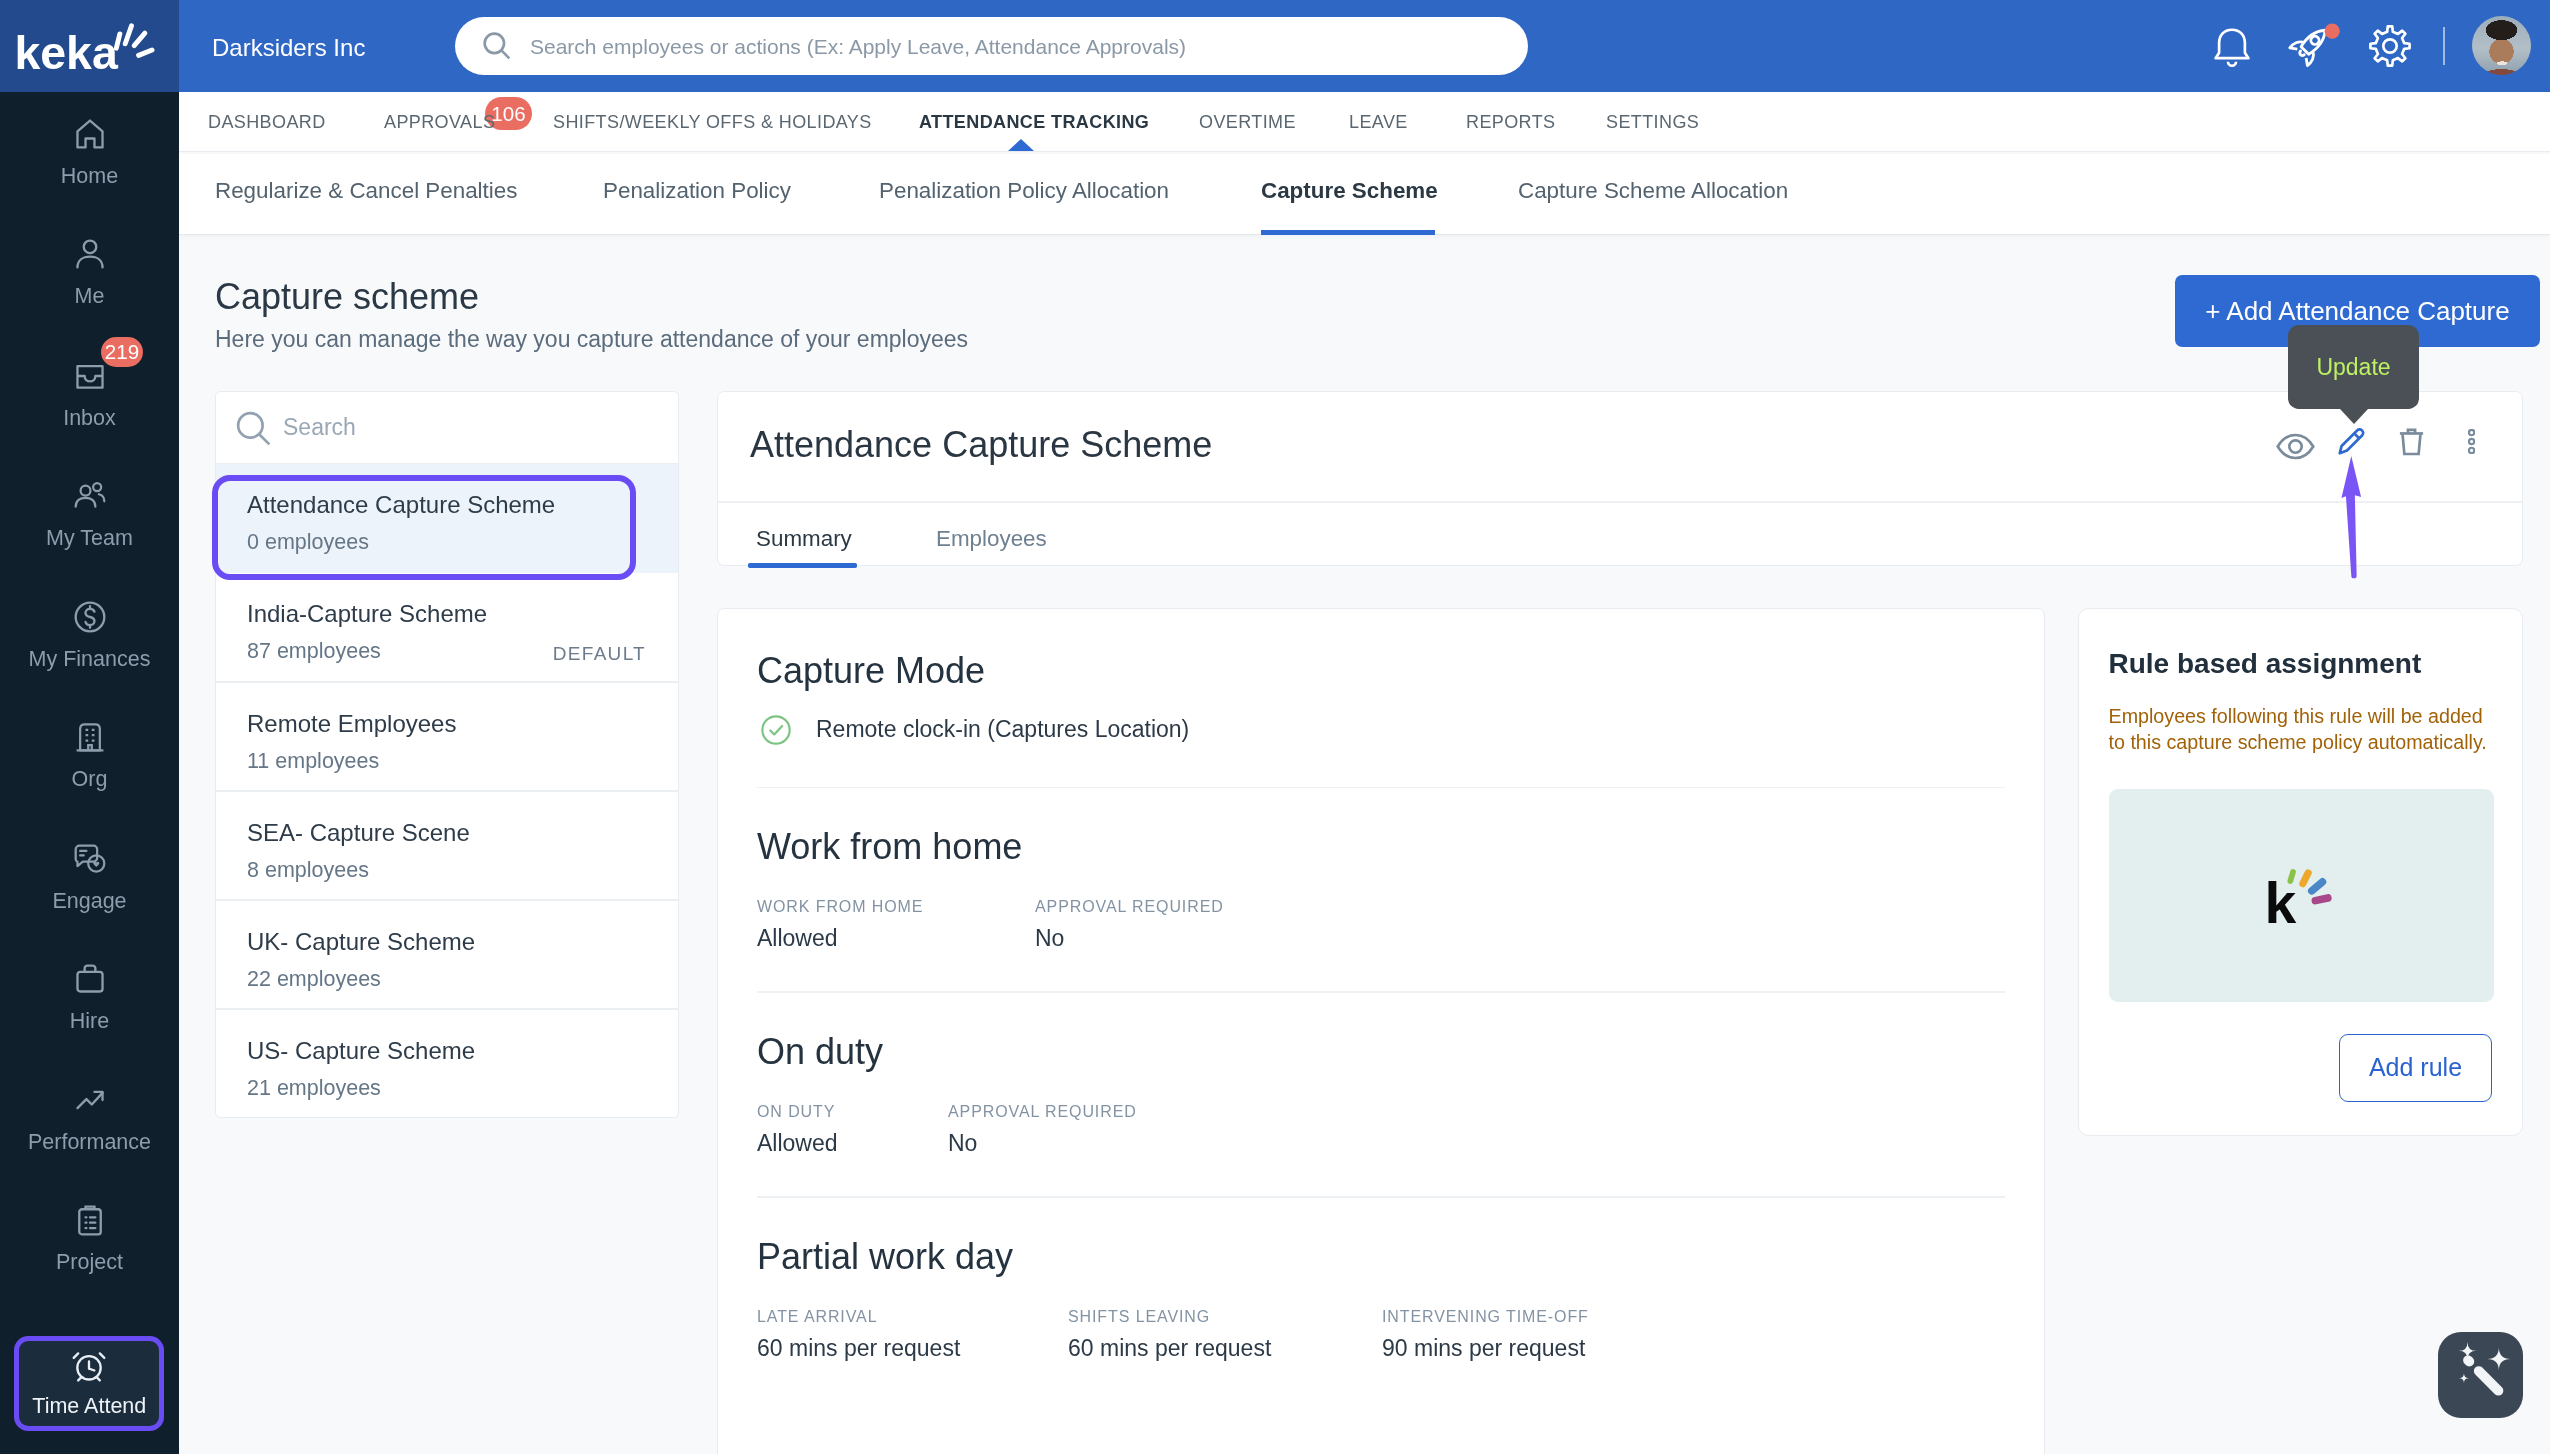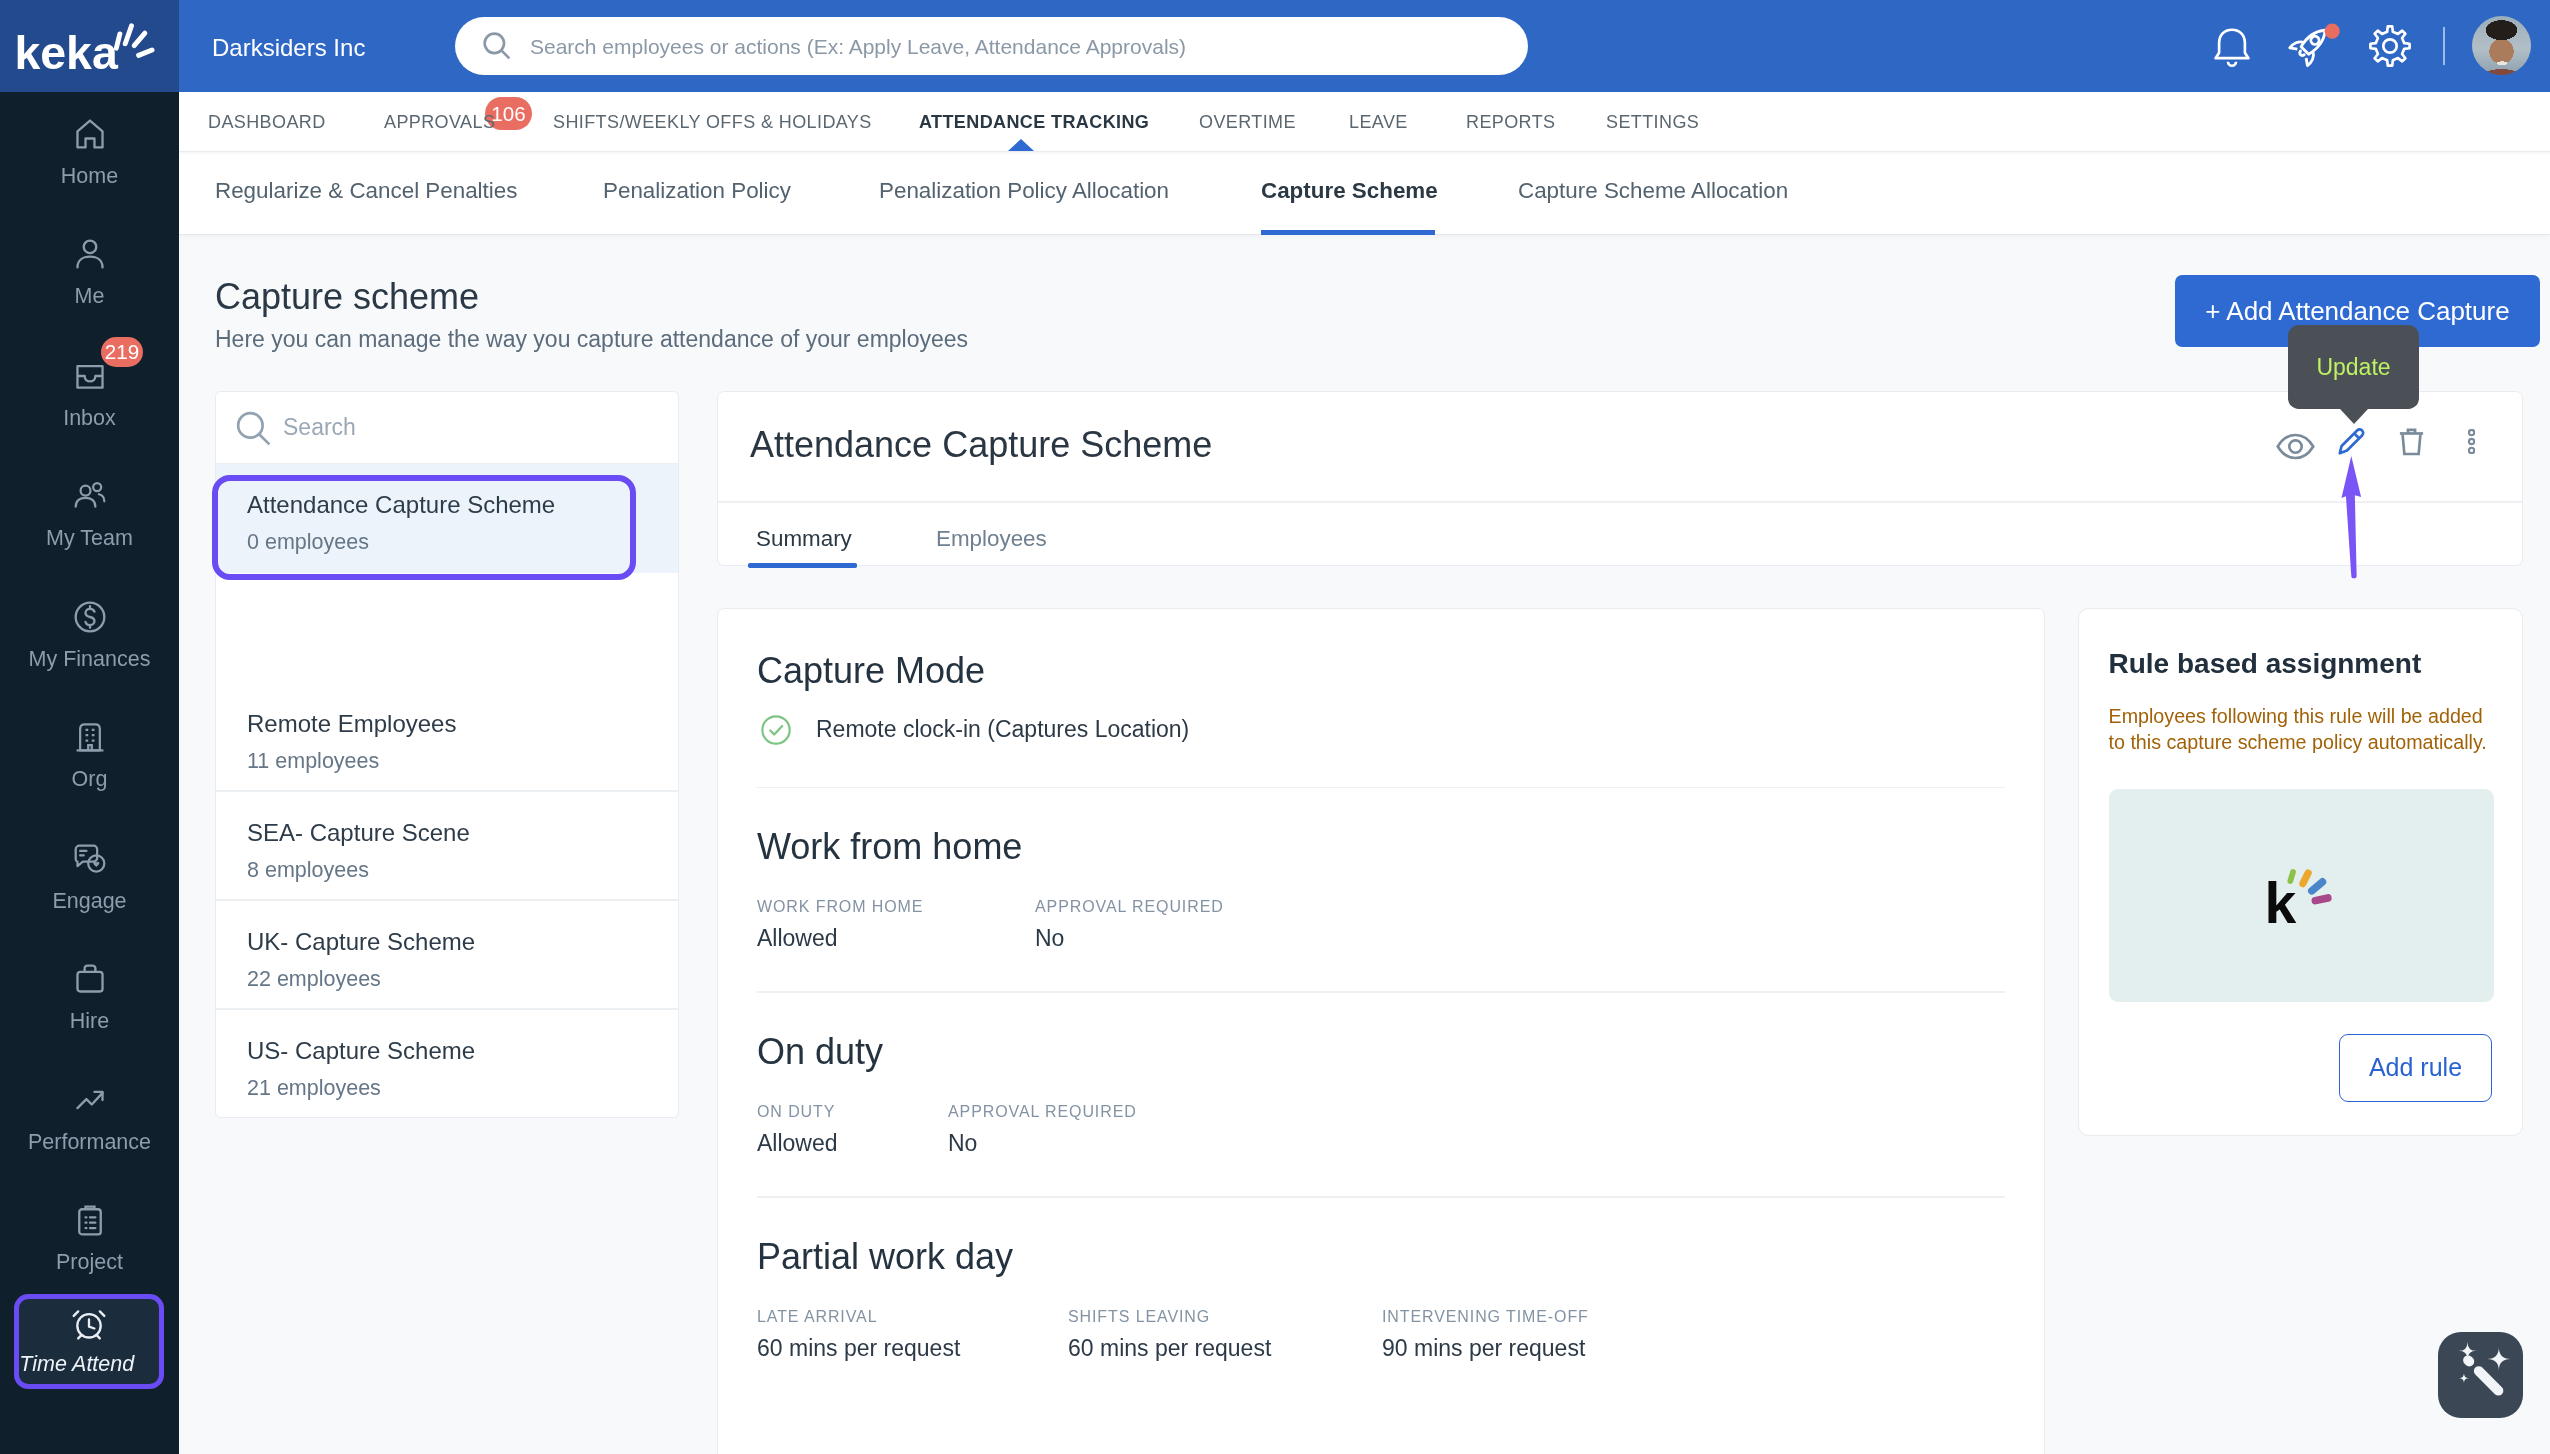--- a/index.html
+++ b/index.html
@@ -22,21 +22,21 @@
    radial-gradient(ellipse 45% 17% at 50% 102%, #83493c 0 70%, rgba(131,73,60,0) 71%),
    linear-gradient(180deg, #9cadbb 0%, #b3bfc7 55%, #8da0ae 100%);
 }
 
 
 .sidebar { position:absolute; left:0; top:92px; width:179px; height:1362px; background:#101f2c; z-index:4; }
 .sitem { position:absolute; left:0; width:179px; text-align:center; color:#8c9dac; }
 .sitem svg { display:block; margin:0 auto; }
 .sitem .lbl { display:block; font-size:21.5px; margin-top:13.4px; }
 .badge219 { position:absolute; left:101px; top:245px; width:42px; height:30px; background:#ea6d62; border-radius:15px; color:#fff; font-size:20.6px; line-height:30px; text-align:center; z-index:2; }
-.time-attend { position:absolute; left:14.3px; top:1202px; width:150px; height:95px; background:#1b2c3c; border:5.4px solid #6a4cf5; border-radius:14.3px; color:#eef3f7;font-style:italic; }
+.time-attend { position:absolute; left:14.3px; top:1244px; width:150px; height:95px; background:#1b2c3c; border:5.4px solid #6a4cf5; border-radius:14.3px; text-align:center; color:#eef3f7; }
 .time-attend svg { display:block; margin:7.2px auto 0; }
 .time-attend .lbl { display:block; font-size:21.5px; margin-top:9.8px; }
 
 
 .nav { position:absolute; left:179px; top:92px; width:2371px; height:60px; background:#fff; border-bottom:1.8px solid #e8ebef; z-index:3; }
 .nav .item { position:absolute; top:19.7px; font-size:18px; letter-spacing:0.4px; color:#5b6770; white-space:nowrap; }
 .nav .item.active { color:#2a3844; font-weight:bold; }
 .badge106 { position:absolute; left:306px; top:4.5px; width:47px; height:33px; background:#ea6d62; border-radius:17px; color:#fff; font-size:20.6px; line-height:33px; text-align:center; }
 .nav-tri { position:absolute; left:829px; top:47px; width:0; height:0; border-left:13.4px solid transparent; border-right:13.4px solid transparent; border-bottom:12.5px solid #2e6ad1; }
 
@@ -263,20 +263,26 @@
         <circle cx="17" cy="17" r="13.5"></circle>
           <line x1="27" y1="27" x2="38" y2="38"></line>
       </svg>
       <span class="ph">Search</span>
     </div>
     <div class="lrow active-row" style="top:72px;height:109px">
       <div class="t" style="top:27px">Attendance Capture Scheme</div>
       <div class="s" style="top:66px">0 employees</div>
     </div>
     <div class="purple-box"></div>
+    <div class="lrow" style="top:181px;height:110px">
+      <div class="t" style="top:27px">India-Capture Scheme</div>
+      <div class="s" style="top:66px">87 employees</div>
+      <div class="def">DEFAULT</div>
+      <div class="sep"></div>
+    </div>
     <div class="lrow" style="top:291px;height:109px">
       <div class="t" style="top:27px">Remote Employees</div>
       <div class="s" style="top:66px">11 employees</div>
       <div class="sep"></div>
     </div>
     <div class="lrow" style="top:400px;height:109px">
       <div class="t" style="top:27px">SEA- Capture Scene</div>
       <div class="s" style="top:66px">8 employees</div>
       <div class="sep"></div>
     </div>

